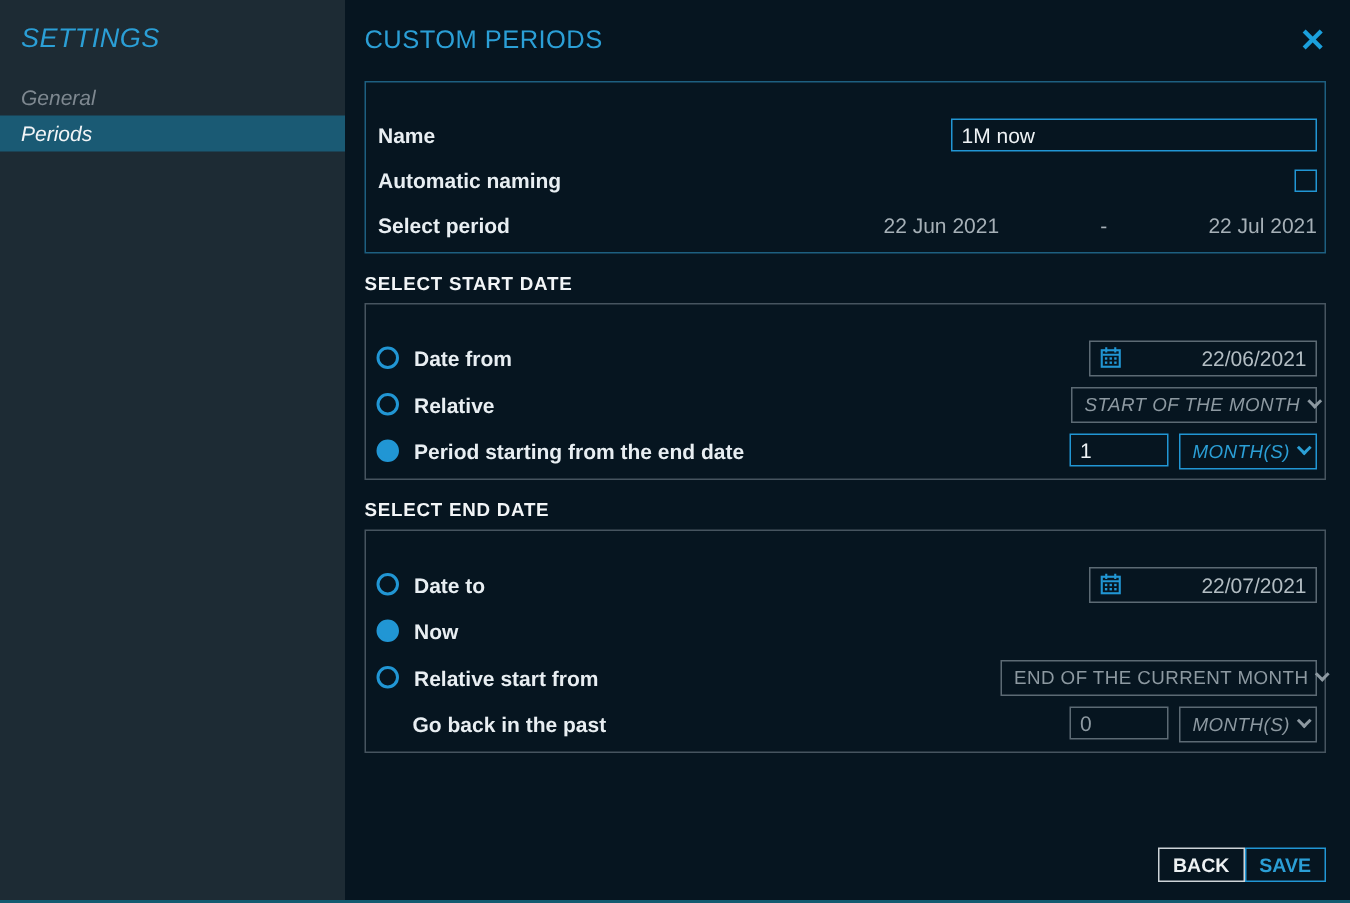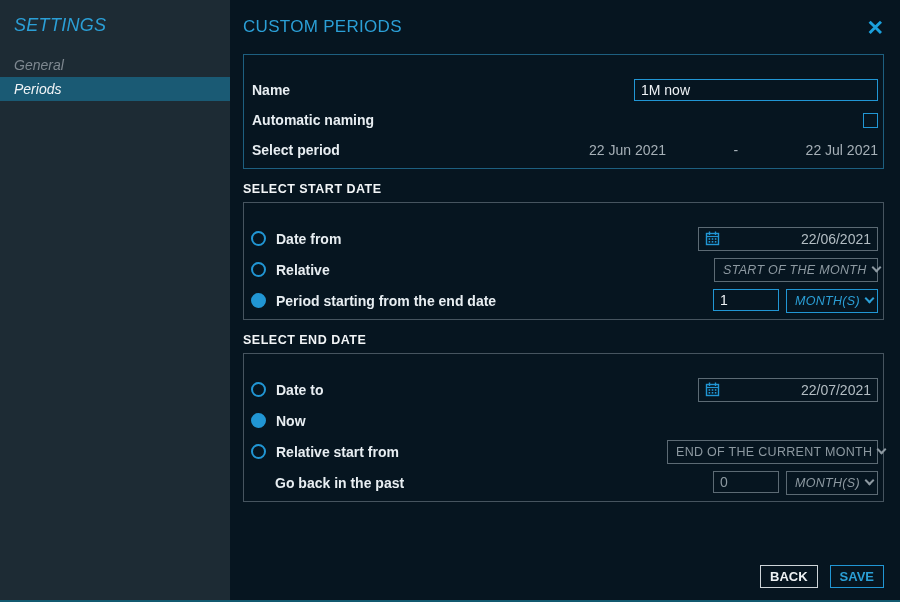--- a/index.html
+++ b/index.html
@@ -60,21 +60,21 @@
   .textinput {
     background: transparent; border: 1px solid #2196d4;
     color: #eef2f5; font-size: 14px; font-family: inherit;
     height: 22px; padding: 0 6px; outline: none;
   }
   .name-input { width: 244px; }
   .num-input { width: 66px; }
   .num-input.gray { border-color: #5c6a74; color: #8d99a1; }
 
   .datefield {
-    width: 180px; height: 24px; border: 1px solid #5c6a74;
+    width: 152px; height: 24px; border: 1px solid #5c6a74;
     display: flex; align-items: center; padding: 0 6px; cursor: pointer;
   }
   .datefield .val { margin-left: auto; color: #b3bdc3; font-size: 14px; }
 
   .dropdown {
     height: 24px; border: 1px solid #5c6a74; color: #8d99a1;
     display: flex; align-items: center; justify-content: space-between;
     padding: 0 8px; font-size: 12.5px; letter-spacing: .3px; cursor: pointer;
     white-space: nowrap;
   }
@@ -90,21 +90,21 @@
 
   .section-h {
     color: #f2f5f7; font-size: 12.5px; font-weight: bold; letter-spacing: .5px;
     margin: 13px 0 6px 0;
   }
 
   .dates { display: flex; justify-content: space-between; width: 289px; color: #a6b0b7; font-size: 14px; }
 
   .pair { display: flex; gap: 7px; }
 
-  .footer { margin-top: auto; display: flex; justify-content: flex-end; gap: 12px; }
+  .footer { margin-top: auto; display: flex; justify-content: flex-end; gap: 0; }
   .btn {
     background: transparent; font-family: inherit; font-size: 13px; font-weight: bold;
     padding: 3px 9px; cursor: pointer; height: 23px; line-height: 15px;
   }
   .btn.back { border: 1px solid #cdd4d8; color: #edf1f3; }
   .btn.save { border: 1px solid #2196d4; color: #2b9fd6; }
 
   .bottom-line { position: absolute; left: 0; right: 0; bottom: 0; height: 2px; background: #135a70; }
 
   .cal { flex-shrink: 0; display: block; }

